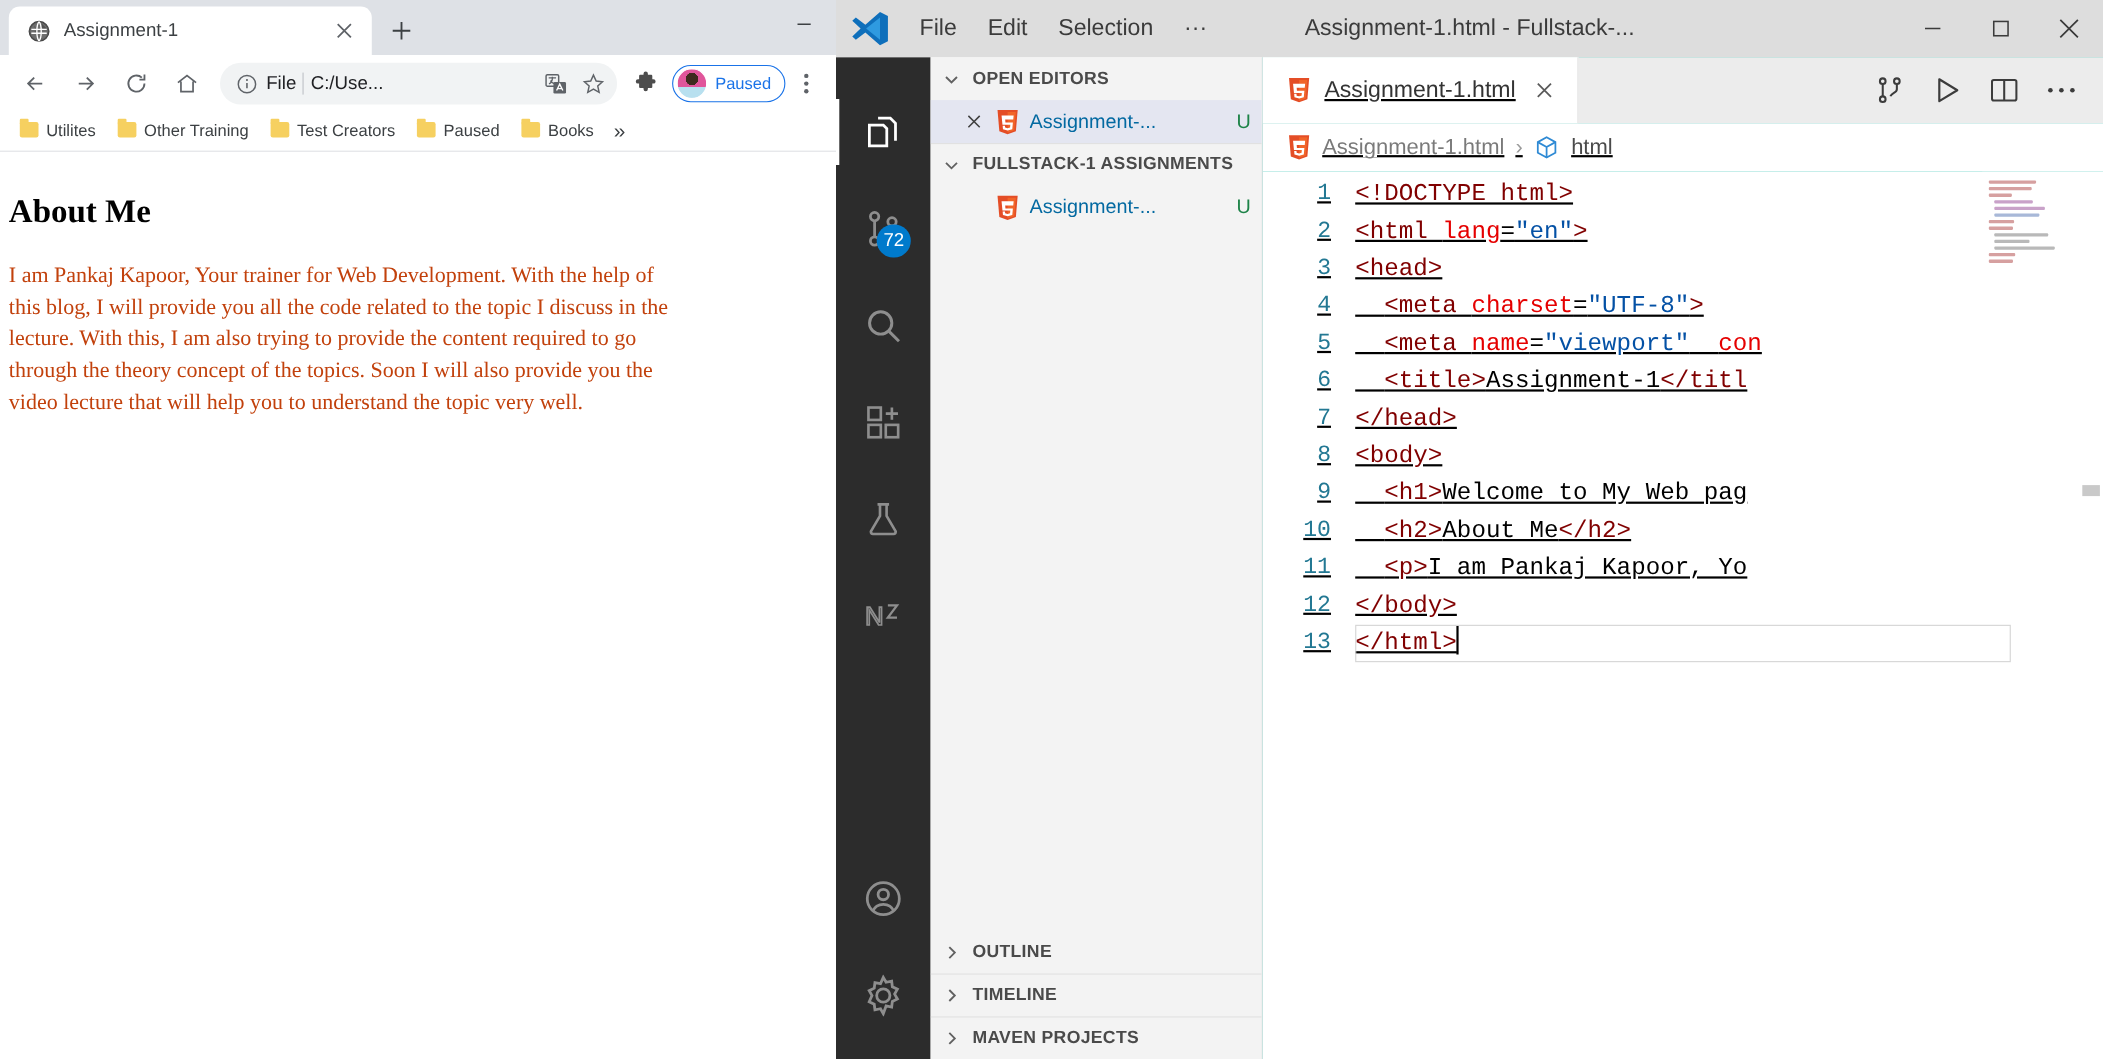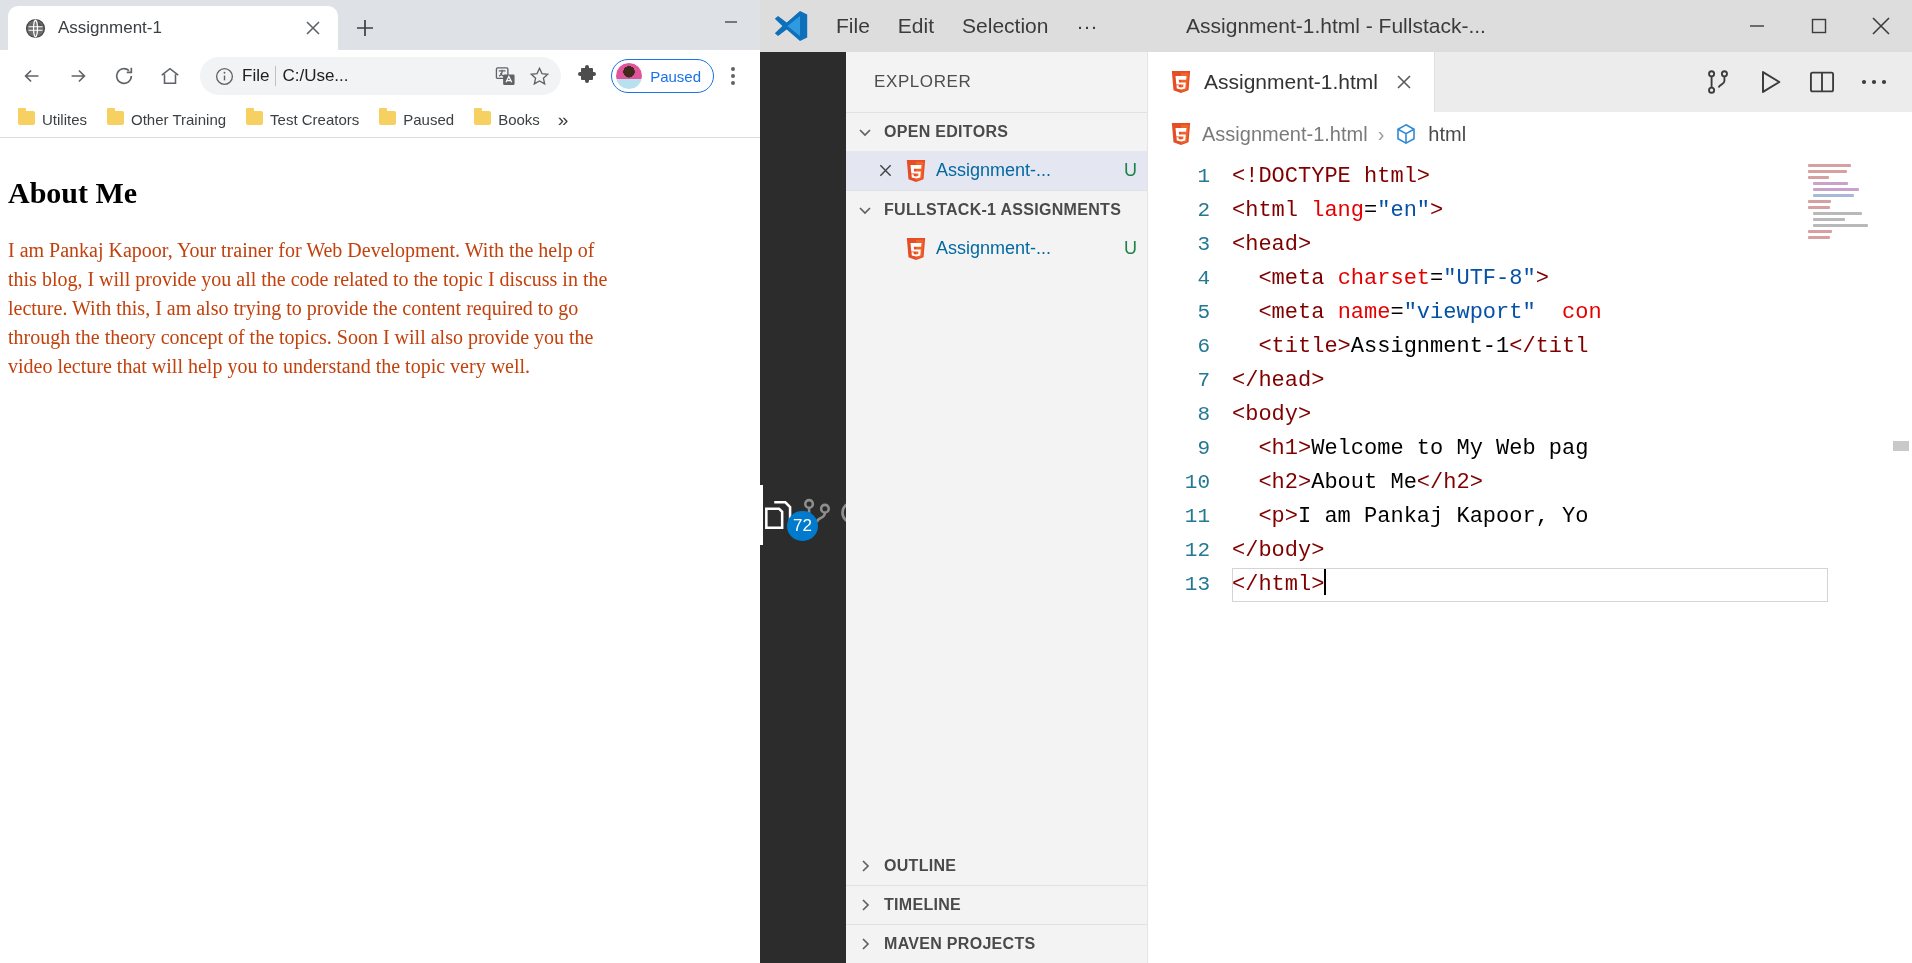--- a/index.html
+++ b/index.html
@@ -199,23 +199,23 @@
     display:flex; align-items:center; justify-content:center;
     color: #3b3b3b;
   }
 
   .vs-body { flex: 1; display: flex; min-height: 0; }
 
   
   .activitybar {
     width: 86px; flex: none;
     background: #2c2c2c;
-    display: flex; flex-direction: row;
+    display: flex; flex-direction: column;
     align-items: center;
-    padding-top: 14px;
+    padding-top: 24px;
   }
   .act-item {
     width: 86px; height: 88px;
     display: flex; align-items: center; justify-content: center;
     position: relative;
     color: #8e8e8e;
   }
   .act-item.active { color: #ffffff; }
   .act-item.active::before {
     content: ""; position: absolute; left: 0; top: 14px; bottom: 14px;
@@ -277,20 +277,21 @@
   }
   .tree-badge { color: #1d8348; font-size: 18px; padding-right: 10px; flex:none;}
   .sidebar-bottom { margin-top: auto; }
 
   
   .editorgroup {
     flex: 1; min-width: 0;
     background: #14b8a6;
     display: flex; flex-direction: column;
     position: relative;
+    text-decoration: underline;
   }
   .tabsrow {
     height: 60px; flex: none;
     background: #ececec;
     display: flex; align-items: stretch;
     position: relative;
   }
   .etab {
     display: flex; align-items: center; gap: 12px;
     padding: 0 16px 0 22px;
@@ -594,21 +595,20 @@
         </div>
         <div class="act-item" style="margin-bottom:14px">
           <svg width="38" height="38" viewBox="0 0 24 24">
             <path d="M12 8.2A3.8 3.8 0 1 0 12 15.8 3.8 3.8 0 0 0 12 8.2z" fill="none" stroke="currentColor" stroke-width="1.6"></path>
             <path d="M12 1.6l1.6 2.8 3.2-.6.4 3.2 2.9 1.4-1.6 2.8 1.6 2.8-2.9 1.4-.4 3.2-3.2-.6L12 22.4l-1.6-2.8-3.2.6-.4-3.2-2.9-1.4L5.5 12 3.9 9.2l2.9-1.4.4-3.2 3.2.6z" fill="none" stroke="currentColor" stroke-width="1.6"></path>
           </svg>
         </div>
       </div>
 
       <div class="sidebar">
-        <div class="sidebar-title">EXPLORER</div>
 
         <div class="pane-header">
           <span class="chev">
             <svg width="16" height="16" viewBox="0 0 16 16">
                 <path d="M3 6l5 5 5-5" fill="none" stroke="#616161" stroke-width="1.7"></path>
               </svg>
           </span>
           <span>OPEN EDITORS</span>
         </div>
 

